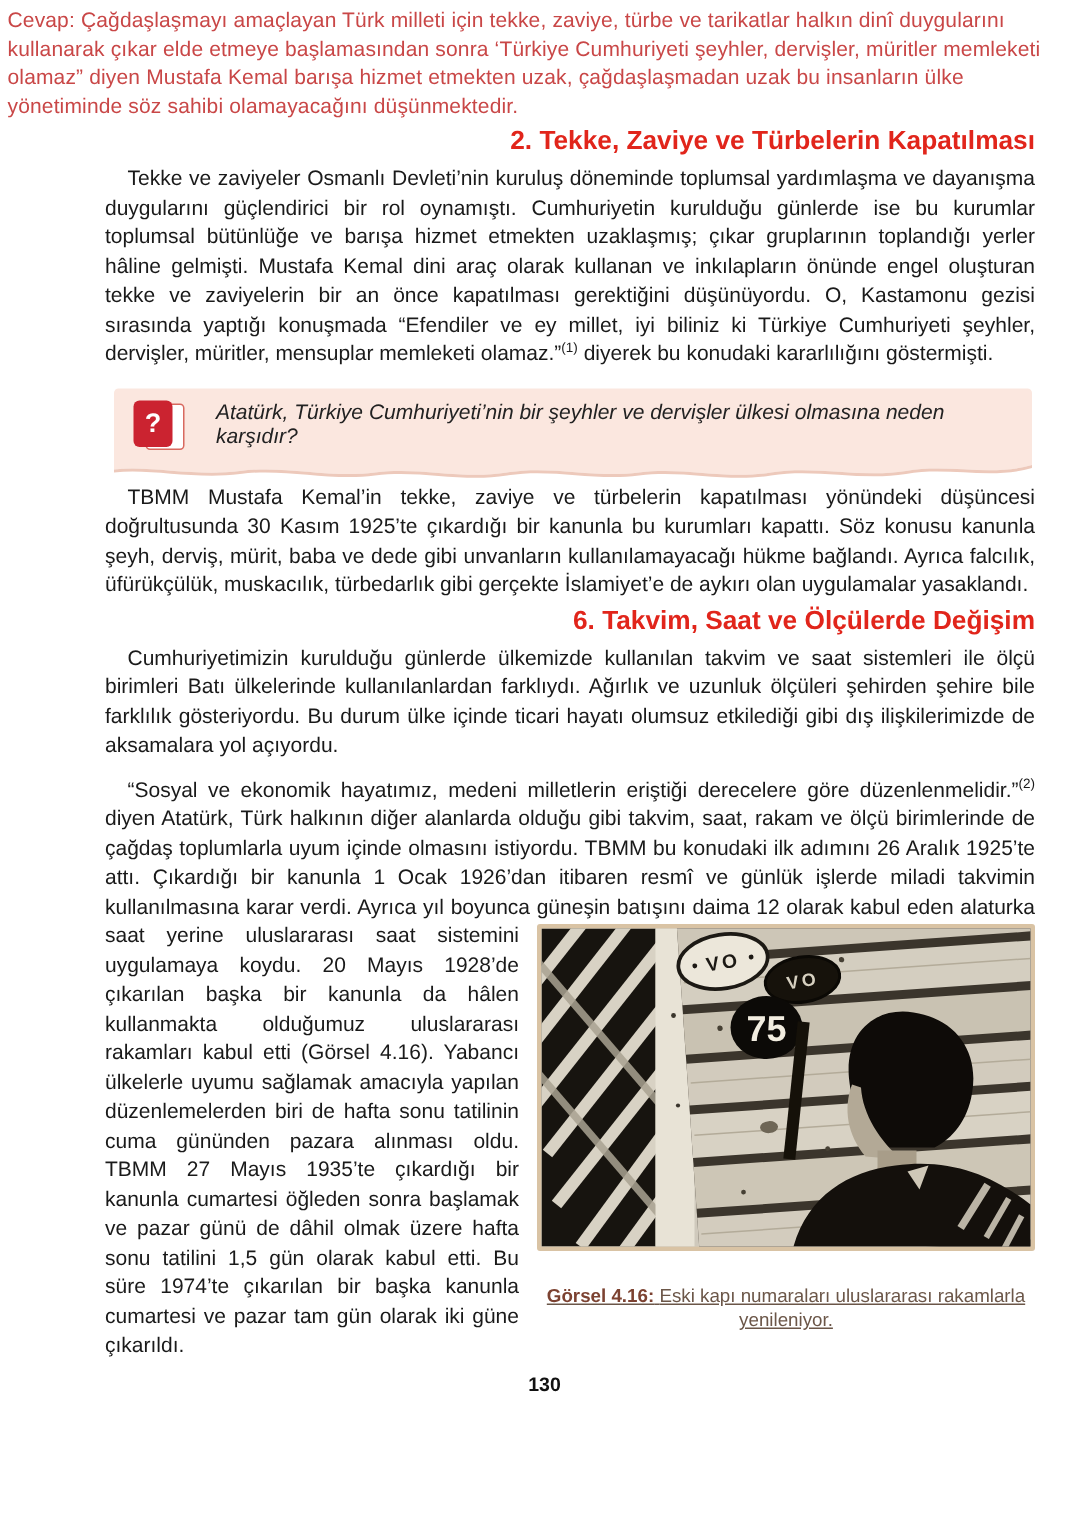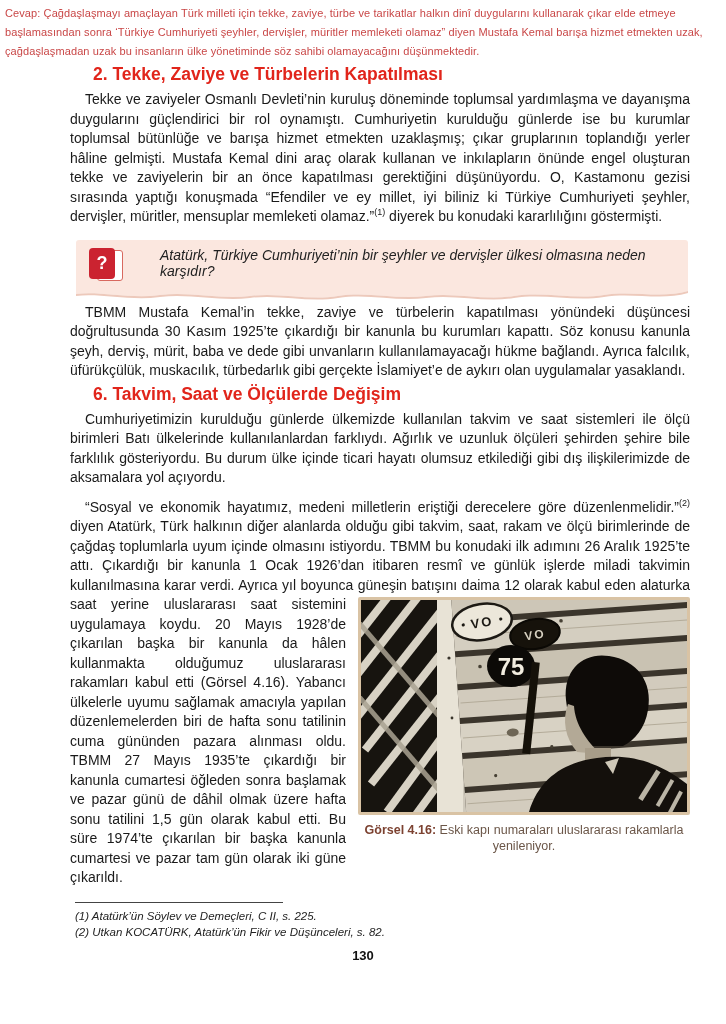--- a/index.html
+++ b/index.html
@@ -6,29 +6,30 @@
   body{
     width:726px;height:1024px;background:#ffffff;overflow:hidden;
     font-family:"Liberation Sans","DejaVu Sans",sans-serif;
     -webkit-font-smoothing:antialiased;
   }
   .page{position:relative;width:726px;height:1024px;}
 
   
   .answer-note{
     padding:4px 4px 0 5px;
-    color:#c94747;font-size:11px;line-height:19px;
+    color:#c94747;font-size:14px;line-height:19px;
     letter-spacing:0.1px;
   }
 
   .content{margin:0 36px 0 70px;width:620px;}
 
   h2.sec{
     color:#e1251b;font-size:17.5px;line-height:21px;font-weight:bold;
     margin:3px 0 2px 23px;
+    text-align:right;
   }
   .body-para{
     margin:5px 0 0 0;
     font-size:14px;line-height:19.5px;color:#1a1a1a;
     text-align:justify;text-indent:15px;
   }
   .body-para sup{font-size:9px;line-height:0;vertical-align:super;}
 
   
   .qbox{
@@ -42,41 +43,41 @@
   .qicon .back{
     position:absolute;left:8px;top:2px;width:24px;height:29px;
     background:#ffffff;border:1.5px solid #d8695f;border-radius:3px;
   }
   .qicon .front{
     position:absolute;left:0;top:0;width:26px;height:31px;
     background:#cb2330;border-radius:4px;
     color:#ffffff;font-weight:bold;font-size:18px;line-height:31px;text-align:center;
   }
   .qtext{
-    position:absolute;left:84px;top:0;width:530px;height:47px;
+    position:absolute;left:68px;top:0;width:530px;height:47px;
     display:flex;align-items:center;
     font-style:italic;font-size:14px;color:#222222;
   }
 
   .para2{margin-top:16px;}
   .para4{margin-top:10px;}
 
   
   .figure-wrap{
     float:right;width:332px;margin:2px 0 4px 12px;
     text-indent:0;display:block;
   }
   .photo-frame{
     display:block;width:326px;height:212px;
     border:3px solid #d9c3a4;border-radius:2px;background:#cfc9bc;
   }
   .photo-frame svg{display:block;}
   .figcap{
-    display:block;margin-top:7px;text-align:center;
-    font-size:12.5px;line-height:16px;color:#6b5648;text-indent:0;
+    display:block;margin-top:22px;text-align:center;
+    font-size:12.5px;line-height:16px;color:#6b5648;text-indent:0;text-decoration:underline;
   }
   .figcap .cap-label{font-weight:bold;color:#7c4231;}
 
   
   .footnotes{clear:both;margin:14px 0 0 5px;}
   .footnote-rule{width:208px;height:1px;background:#444444;margin-bottom:5px;}
   .footnote{
     font-size:11.5px;line-height:16px;font-style:italic;color:#222222;
   }
   .page-number{
@@ -184,23 +185,18 @@
             <g fill="#d9d2c2" opacity="0.85">
               <rect x="286" y="168" width="5" height="34" transform="rotate(32 288 185)"></rect>
               <rect x="302" y="178" width="4" height="30" transform="rotate(30 304 193)"></rect>
               <rect x="312" y="190" width="4" height="26" transform="rotate(28 314 203)"></rect>
             </g>
           </svg>
           </span>
           <span class="figcap"><span class="cap-label">Görsel 4.16:</span> <span>Eski kapı numaraları uluslararası rakamlarla yenileniyor.</span></span>
         </span><span>uluslararası saat sistemini uygulamaya koydu. 20 Mayıs 1928’de çıkarılan başka bir kanunla da hâlen kullanmakta olduğumuz uluslararası rakamları kabul etti (Görsel 4.16). Yabancı ülkelerle uyumu sağlamak amacıyla yapılan düzenlemelerden biri de hafta sonu tatilinin cuma gününden pazara alınması oldu. TBMM 27 Mayıs 1935’te çıkardığı bir kanunla cumartesi öğleden sonra başlamak ve pazar günü de dâhil olmak üzere hafta sonu tatilini 1,5 gün olarak kabul etti. Bu süre 1974’te çıkarılan bir başka kanunla cumartesi ve pazar tam gün olarak iki güne çıkarıldı.</span></p>
 
-    <div class="footnotes">
-      <div class="footnote-rule"></div>
-      <div class="footnote">(1) Atatürk’ün Söylev ve Demeçleri, C II, s. 225.</div>
-      <div class="footnote">(2) Utkan KOCATÜRK, Atatürk’ün Fikir ve Düşünceleri, s. 82.</div>
-    </div>
 
   </div>
 
   <div class="page-number">130</div>
 
 </div>
 
 </body></html>

